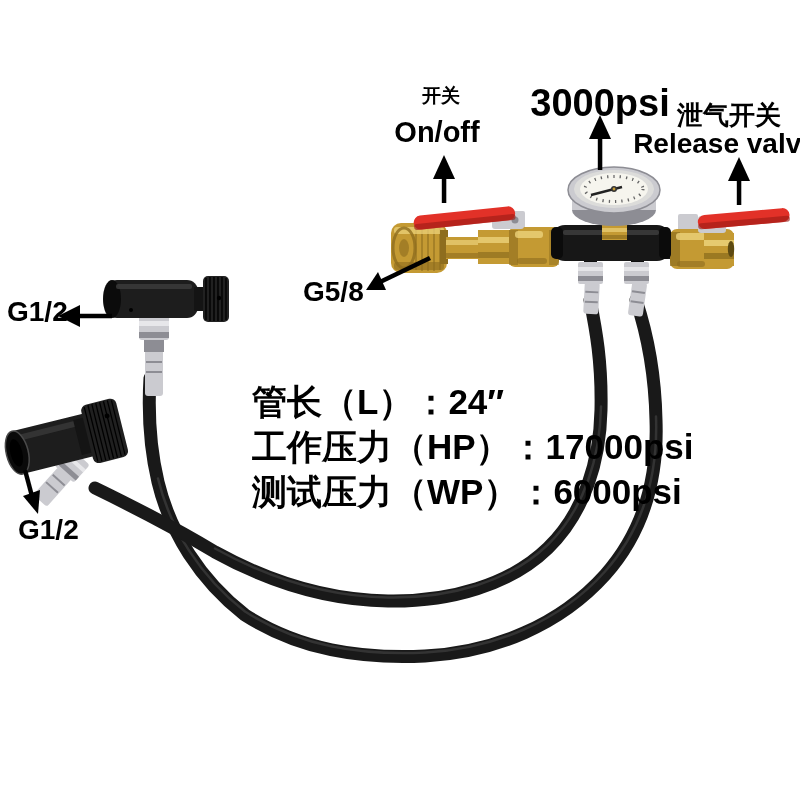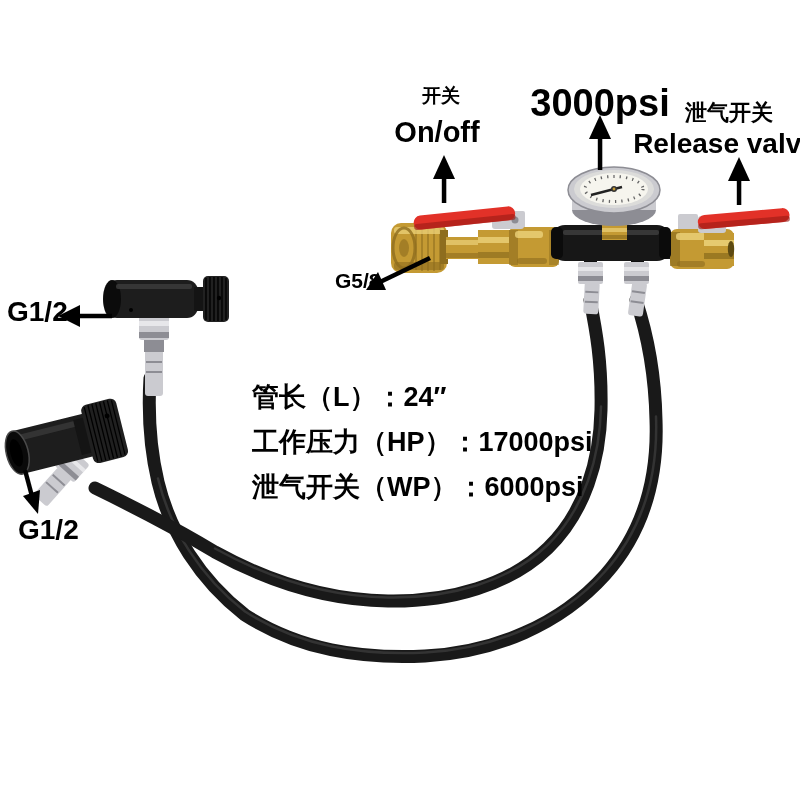--- a/index.html
+++ b/index.html
@@ -1,21 +1,21 @@
 <!DOCTYPE html>
 <html style="--bg: #ffffff; --ink: #000000; --brass: #c49a33; --brassLight: #ecd27a; --brassDark: #8e6d1e; --red: #e23128; --redDark: #9e1c16; --silver: #cbcbd0; --silverDark: #8d8d94; --black1: #1d1d1d; --black2: #0b0b0b; --gray3: #3d3d3d; --hoseColor: #191919; --dialFace: #f6f5ee;"><head>
 <meta charset="utf-8">
 <style>
   html,body{margin:0;padding:0;background:#fff;}
   .stage{position:relative;width:800px;height:800px;overflow:hidden;
          background:var(--bg,#fff);font-family:"Liberation Sans",sans-serif;}
   .stage svg{position:absolute;left:0;top:0;}
   .lbl{position:absolute;color:var(--ink,#000);font-weight:bold;white-space:nowrap;line-height:1.04;}
   .ctr{transform:translateX(-50%);text-align:center;}
-  .specs{position:absolute;left:252px;top:379px;font-size:27px;font-weight:bold;color:var(--ink,#000);}
+  .specs{position:absolute;left:252px;top:379px;font-size:35px;font-weight:bold;color:var(--ink,#000);}
   .specs div{height:45px;}
   
   .brass{fill:var(--brass);}  .brassL{fill:var(--brassLight);} .brassD{fill:var(--brassDark);}
   .red{fill:var(--red);}      .redD{fill:var(--redDark);}
   .silver{fill:var(--silver);}.silverD{fill:var(--silverDark);}
   .blk1{fill:var(--black1);}  .blk2{fill:var(--black2);}  .gry{fill:var(--gray3);}
   .dial{fill:var(--dialFace);}
   .hose{stroke:var(--hoseColor);stroke-width:13;fill:none;stroke-linecap:round;}
   .hoseHi{stroke:#3a3a3a;stroke-width:2.5;fill:none;stroke-linecap:round;opacity:.8;}
   .ink{fill:var(--ink);}      .inkLn{stroke:var(--ink);stroke-width:4.5;fill:none;}
@@ -229,28 +229,28 @@
     <line class="inkLn" x1="25" y1="470" x2="33" y2="500"></line>
     <polygon class="ink" points="38,514 40,490 23,496"></polygon>
   </g>
 </svg>
 
   <div class="lbl ctr" style="left:441px;top:86px;font-size:19px;">开关</div>
   <div class="lbl ctr" style="left:437px;top:117px;font-size:29px;">On/off</div>
 
   <div class="lbl ctr" style="left:600px;top:84px;font-size:38px;">3000psi</div>
 
-  <div class="lbl ctr" style="left:729px;top:102px;font-size:22px;">泄气开关</div>
+  <div class="lbl ctr" style="left:729px;top:102px;font-size:26px;">泄气开关</div>
   <div class="lbl ctr" style="left:725px;top:129px;font-size:28px;">Release valve</div>
 
-  <div class="lbl" style="left:303px;top:270px;font-size:21px;margin-left:32px;">G5/8</div>
+  <div class="lbl" style="left:303px;top:277px;font-size:28px;">G5/8</div>
 
   <div class="lbl" style="left:7px;top:297px;font-size:28px;">G1/2</div>
 
   <div class="lbl" style="left:18px;top:515px;font-size:28px;">G1/2</div>
 
   <div class="specs">
     <div>管长（L）：24″</div>
     <div>工作压力（HP）：17000psi</div>
-    <div>泄气开关（WP）：6000psi</div>
+    <div>测试压力（WP）：6000psi</div>
   </div>
 
 </div>
 
 </body></html>

